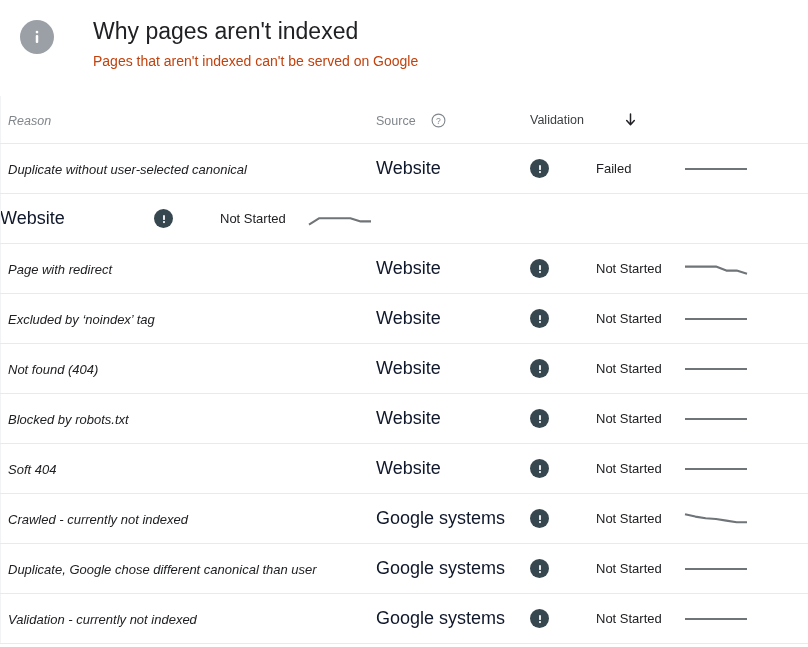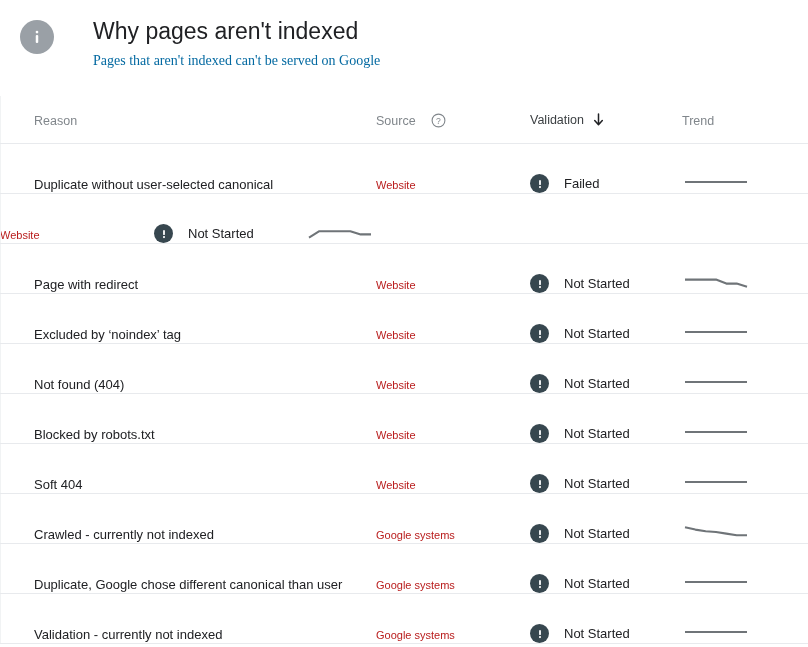--- a/index.html
+++ b/index.html
@@ -45,25 +45,24 @@
     font-weight: 400;
     color: #202124;
     letter-spacing: 0;
     line-height: 30px;
     margin: 0;
     white-space: nowrap;
   }
   .page-subtitle {
     font-size: 14px;
     font-weight: 400;
-    color: #0369a1;
+    color: #c2410c;
     line-height: 20px;
     margin-top: 5px;
     white-space: nowrap;
-    font-family: Liberation Serif, serif;
   }
 
   
   .table {
     position: absolute;
     top: 96px;
     left: 0;
     width: 808px;
   }
   .row {
@@ -83,26 +82,25 @@
     content: "";
     position: absolute;
     left: 0;
     top: 0;
     bottom: 0;
     width: 1px;
     background: #f1f3f4;
   }
   .data-row {
     border-bottom: 1px solid #e8eaed;
-    align-items: flex-end;
-  }
-
-  .cell-reason  { width: 376px; padding-left: 34px; box-sizing: border-box; }
+  }
+
+  .cell-reason  { width: 376px; padding-left: 8px; box-sizing: border-box; font-style: italic; }
   .cell-source  { width: 154px; box-sizing: border-box; }
-  .cell-valid   { width: 152px; box-sizing: border-box; display: flex; align-items: center; }
+  .cell-valid   { width: 152px; box-sizing: border-box; display: flex; align-items: center; gap: 32px; }
   .cell-trend   { width: 126px; box-sizing: border-box; }
 
   .col-label {
     font-size: 12.5px;
     color: #80868b;
     font-weight: 400;
     display: inline-flex;
     align-items: center;
   }
   .col-label.active {
@@ -121,22 +119,22 @@
     align-items: center;
   }
 
   .reason-text {
     font-size: 13px;
     color: #202124;
     font-weight: 400;
     white-space: nowrap;
   }
   .source-text {
-    font-size: 11px;
-    color: #b91c1c;
+    font-size: 18px;
+    color: #0f172a;
     font-weight: 400;
     white-space: nowrap;
   }
   .status-icon {
     width: 19px;
     height: 19px;
     border-radius: 50%;
     background: #37474f;
     flex: 0 0 19px;
     display: flex;
@@ -186,23 +184,20 @@
       </span>
     </div>
     <div class="cell-valid">
       <span class="col-label active">Validation</span>
       <span class="sort-arrow">
         <svg width="13" height="14" viewBox="0 0 13 14" aria-hidden="true">
           <path d="M6.5 1 L6.5 11.2 M2.7 7.6 L6.5 11.8 L10.3 7.6" fill="none" stroke="#202124" stroke-width="1.5" stroke-linecap="round" stroke-linejoin="round"></path>
         </svg>
       </span>
     </div>
-    <div class="cell-trend">
-      <span class="col-label">Trend</span>
-    </div>
   </div>
 
   <div id="rows-container">
       <div class="row data-row">
         <div class="cell-reason"><span class="reason-text">Duplicate without user-selected canonical</span></div>
         <div class="cell-source"><span class="source-text">Website</span></div>
         <div class="cell-valid">
           <span class="status-icon">
             <svg width="12" height="12" viewBox="0 0 12 12" aria-hidden="true">
               <rect x="5.1" y="2.1" width="1.8" height="5" rx="0.9" fill="#ffffff"></rect>

